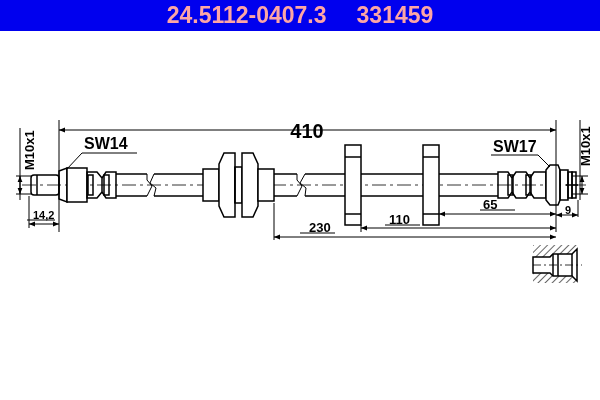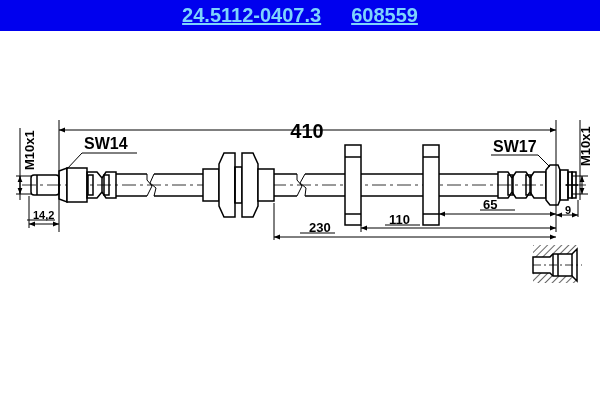--- a/index.html
+++ b/index.html
@@ -1,29 +1,29 @@
 <!DOCTYPE html>
 <html><head>
 <meta charset="utf-8">
 <style>
   html, body { margin:0; padding:0; }
   body { width:600px; height:400px; background:#ffffff; position:relative; overflow:hidden; font-family:"Liberation Sans", sans-serif; }
   .title-bar { position:absolute; left:0; top:0; width:600px; height:31px; background:#0000ee; display:flex; align-items:center; justify-content:center; }
-  .title-bar span { color:#7dd3fc; font-weight:bold; font-size:20px; font-family:"Liberation Sans", sans-serif;text-decoration:underline; }
+  .title-bar span { color:#fca5a5; font-weight:bold; font-size:23px; font-family:"Liberation Sans", sans-serif; }
   .title-bar .gap { display:inline-block; width:30px; }
   svg { position:absolute; left:0; top:0; }
   .lbl { font-family:"Liberation Sans", sans-serif; font-weight:bold; fill:#000; }
 </style>
 </head>
 <body>
 
 <div class="title-bar">
   <span>24.5112-0407.3</span>
   <span class="gap"></span>
-  <span>608559</span>
+  <span>331459</span>
 </div>
 
 <svg width="600" height="400" viewBox="0 0 600 400">
   <defs>
     <marker id="arr" viewBox="0 0 10 10" refX="10" refY="5" markerWidth="8" markerHeight="6" orient="auto-start-reverse">
       <path d="M0,1 L10,5 L0,9 Z" fill="#000"></path>
     </marker>
     <pattern id="hatch" width="5" height="5" patternUnits="userSpaceOnUse" patternTransform="rotate(45)">
       <line x1="0" y1="0" x2="0" y2="5" stroke="#000" stroke-width="1.2"></line>
     </pattern>

